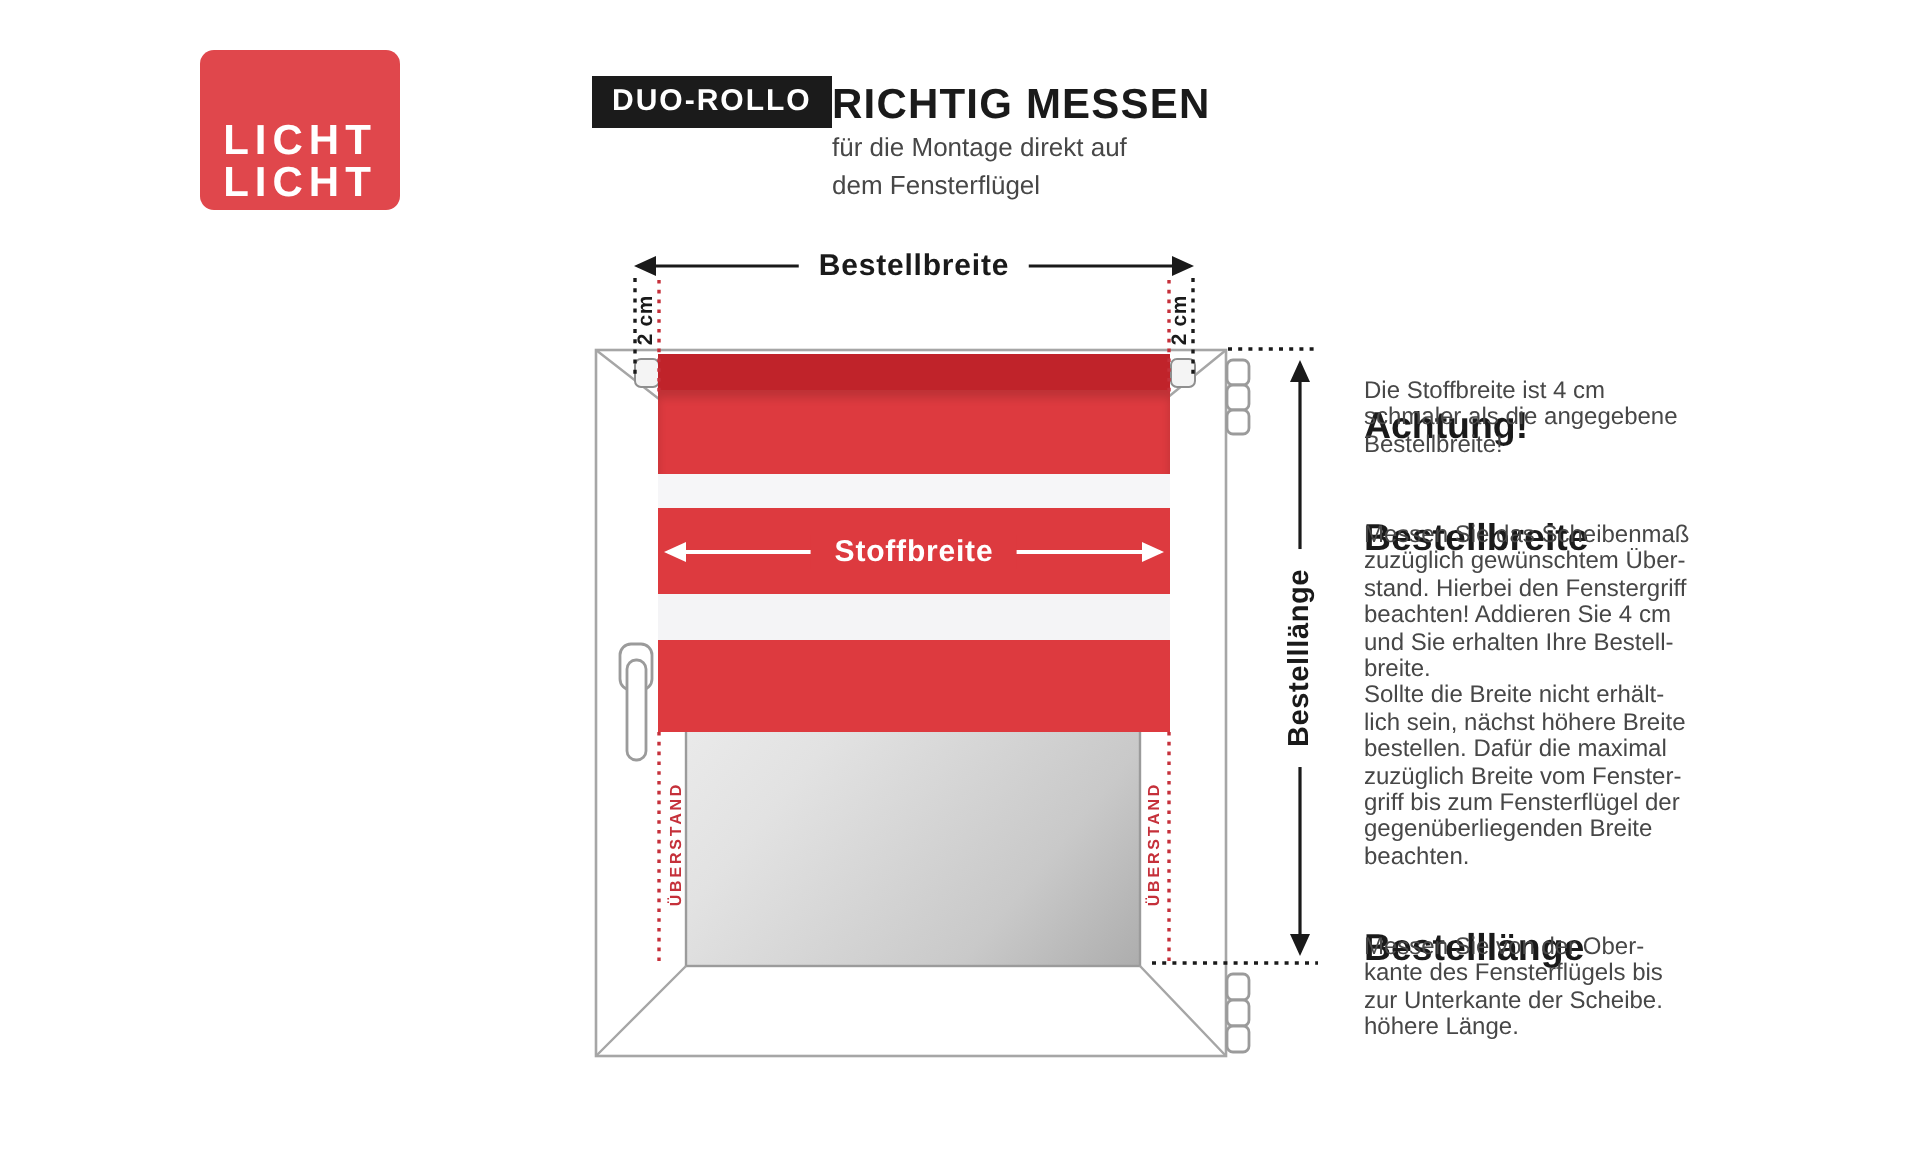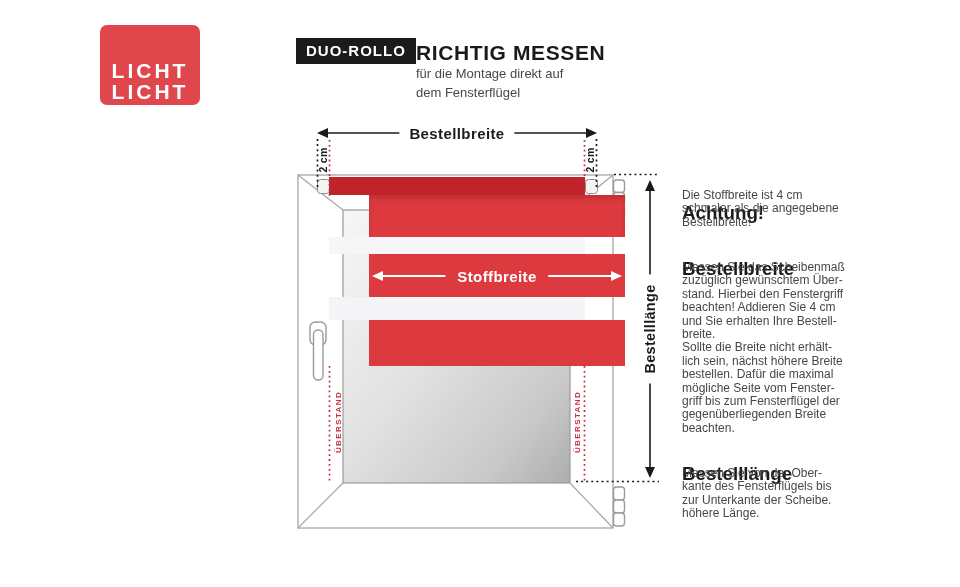--- a/index.html
+++ b/index.html
@@ -23,21 +23,21 @@
   svg .glass{stroke:#9b9b9b;stroke-width:1.2;fill:url(#glassGrad);}
   svg .bevel{stroke:var(--frame_line);stroke-width:1.2;fill:none;}
   svg .hw{stroke:#9b9b9b;stroke-width:1.4;fill:#fff;}
   svg .dotk{stroke:var(--ink);stroke-width:1.7;stroke-dasharray:2 3.1;fill:none;}
   svg .dotr{stroke:var(--accent_red);stroke-width:1.7;stroke-dasharray:1.8 3.1;fill:none;}
   svg .arrow{stroke:var(--ink);stroke-width:1.6;fill:none;}
   svg .head{fill:var(--ink);stroke:none;}
   
   .cap{position:absolute;width:13px;height:15px;top:179px;background:#f4f4f4;border:1.3px solid #8f8f8f;border-radius:3.5px;box-sizing:border-box;}
   .tube{position:absolute;left:329px;top:177px;width:256px;height:18px;background:var(--tube_red);}
-  .stripe{position:absolute;left:329px;width:256px;background:var(--blind_red);margin-left:40px;}
+  .stripe{position:absolute;left:329px;width:256px;background:var(--blind_red);}
   .gap{position:absolute;left:329px;width:256px;background:#f6f6f8;}
   .s1{top:195px;height:42px;box-shadow:inset 0 4px 4px rgba(0,0,0,.14);}
   .g1{top:237px;height:17px;}
   .s2{top:254px;height:43px;}
   .g2{top:297px;height:23px;background:#f4f4f6;}
   .s3{top:320px;height:46px;}
   
   .sb-line{position:absolute;left:5px;right:5px;top:21px;height:1.5px;background:#fff;}
   .sb-head{position:absolute;top:16.5px;width:0;height:0;border-top:5.5px solid transparent;border-bottom:5.5px solid transparent;}
   .sb-head.w{left:3px;border-right:11px solid #fff;}
@@ -152,21 +152,21 @@
   <div class="info p-bb">
       <div class="tline">Messen Sie das Scheibenmaß</div>
       <div class="tline">zuzüglich gewünschtem Über-</div>
       <div class="tline">stand. Hierbei den Fenstergriff</div>
       <div class="tline">beachten! Addieren Sie 4 cm</div>
       <div class="tline">und Sie erhalten Ihre Bestell-</div>
       <div class="tline">breite.</div>
       <div class="tline">Sollte die Breite nicht erhält-</div>
       <div class="tline">lich sein, nächst höhere Breite</div>
       <div class="tline">bestellen. Dafür die maximal</div>
-      <div class="tline">mögliche Seite vom Fenster-</div>
+      <div class="tline">zuzüglich Breite vom Fenster-</div>
       <div class="tline">griff bis zum Fensterflügel der</div>
       <div class="tline">gegenüberliegenden Breite</div>
       <div class="tline">beachten.</div>
     </div>
   <h3 class="info h-bl">Bestelllänge</h3>
   <div class="info p-bl">
       <div class="tline">Messen Sie von der Ober-</div>
       <div class="tline">kante des Fensterflügels bis</div>
       <div class="tline">zur Unterkante der Scheibe.</div>
       <div class="tline">höhere Länge.</div>

